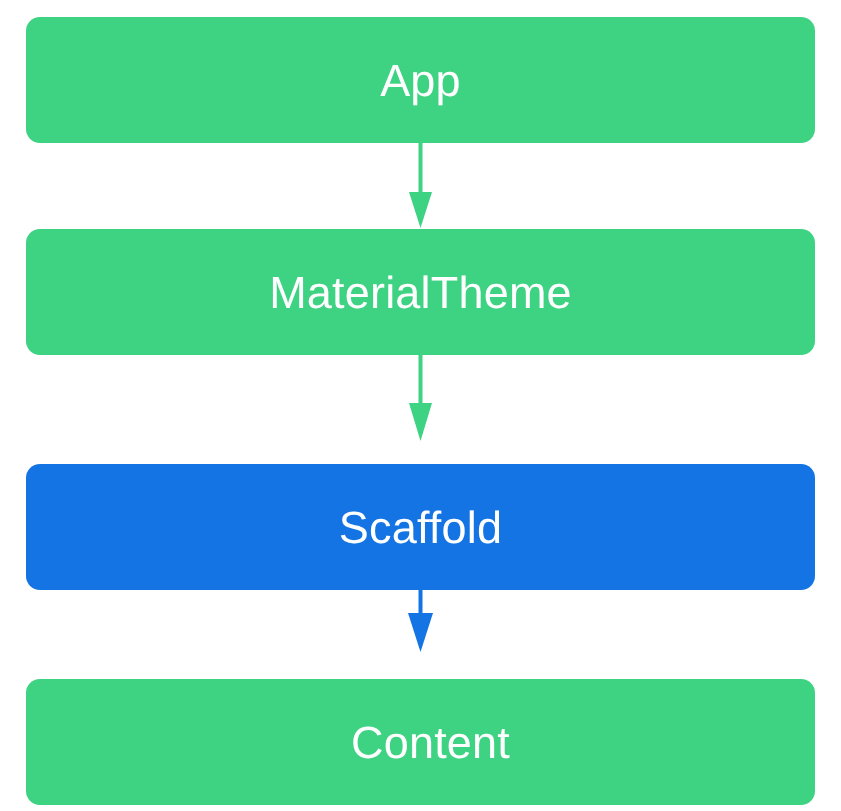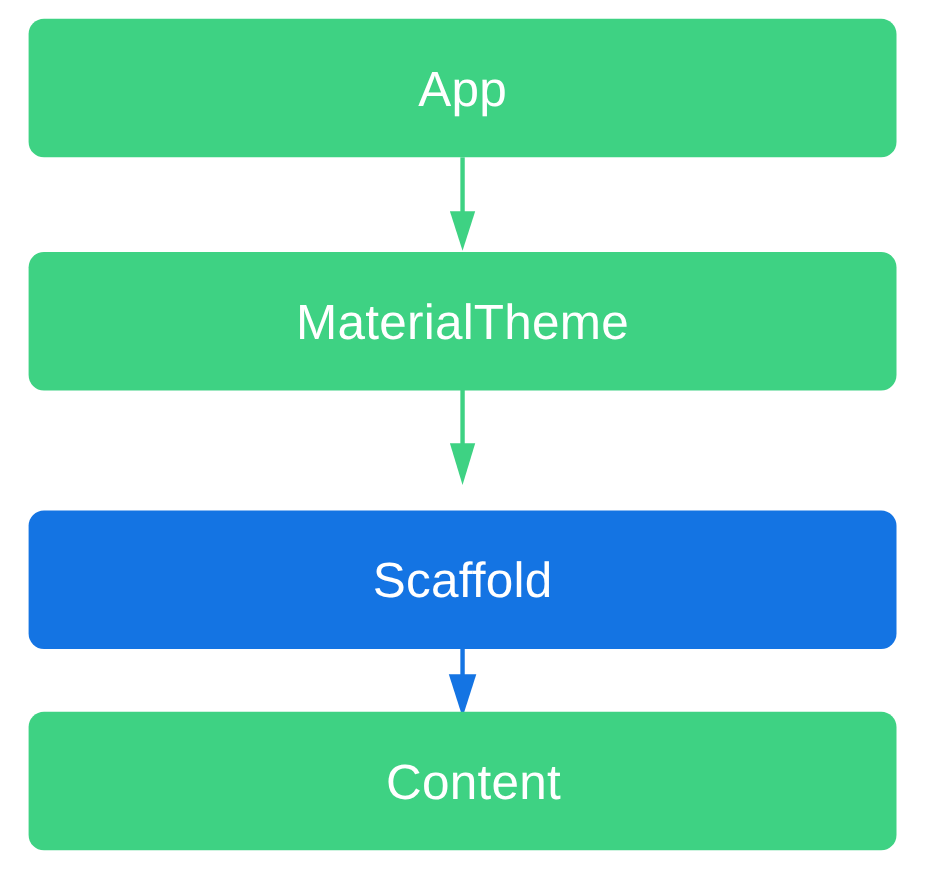--- a/index.html
+++ b/index.html
@@ -38,21 +38,21 @@
     letter-spacing: 0.2px;
     color: #ffffff;
     line-height: 1;
     user-select: none;
     text-rendering: geometricPrecision;
   }
 
   #node-app        { top: 17px;  }
   #node-theme      { top: 229px; }
   #node-scaffold   { top: 444px; }
-  #node-content    { top: 647px; padding-left: 20px; }
+  #node-content    { top: 679px; padding-left: 20px; }
 
   
   #edges {
     position: absolute;
     top: 0;
     left: 0;
     width: 841px;
     height: 811px;
     pointer-events: none;
   }

